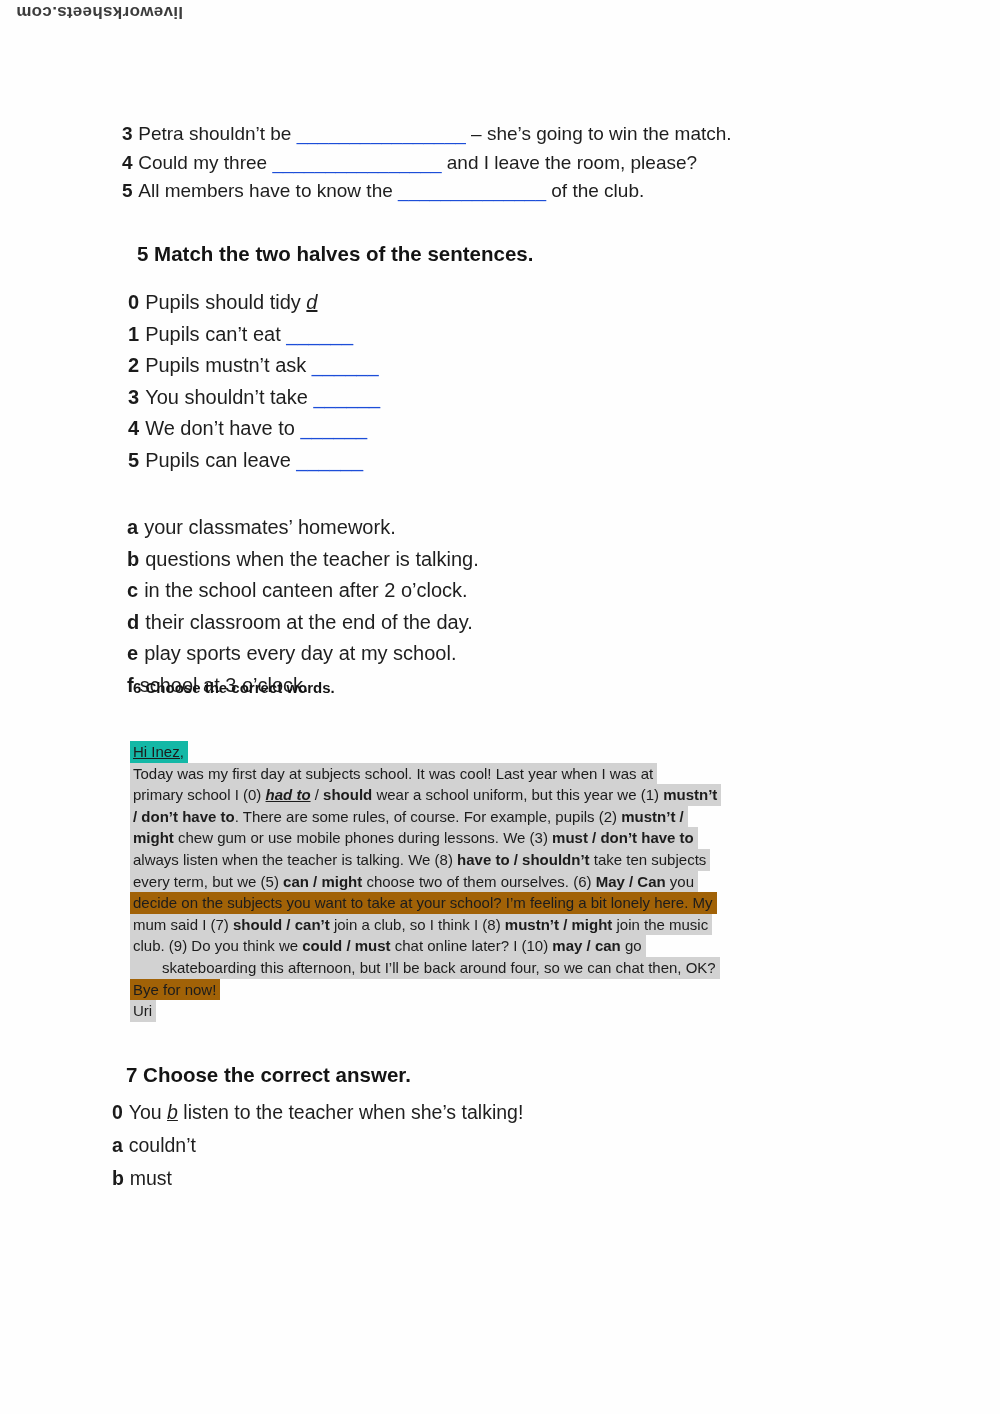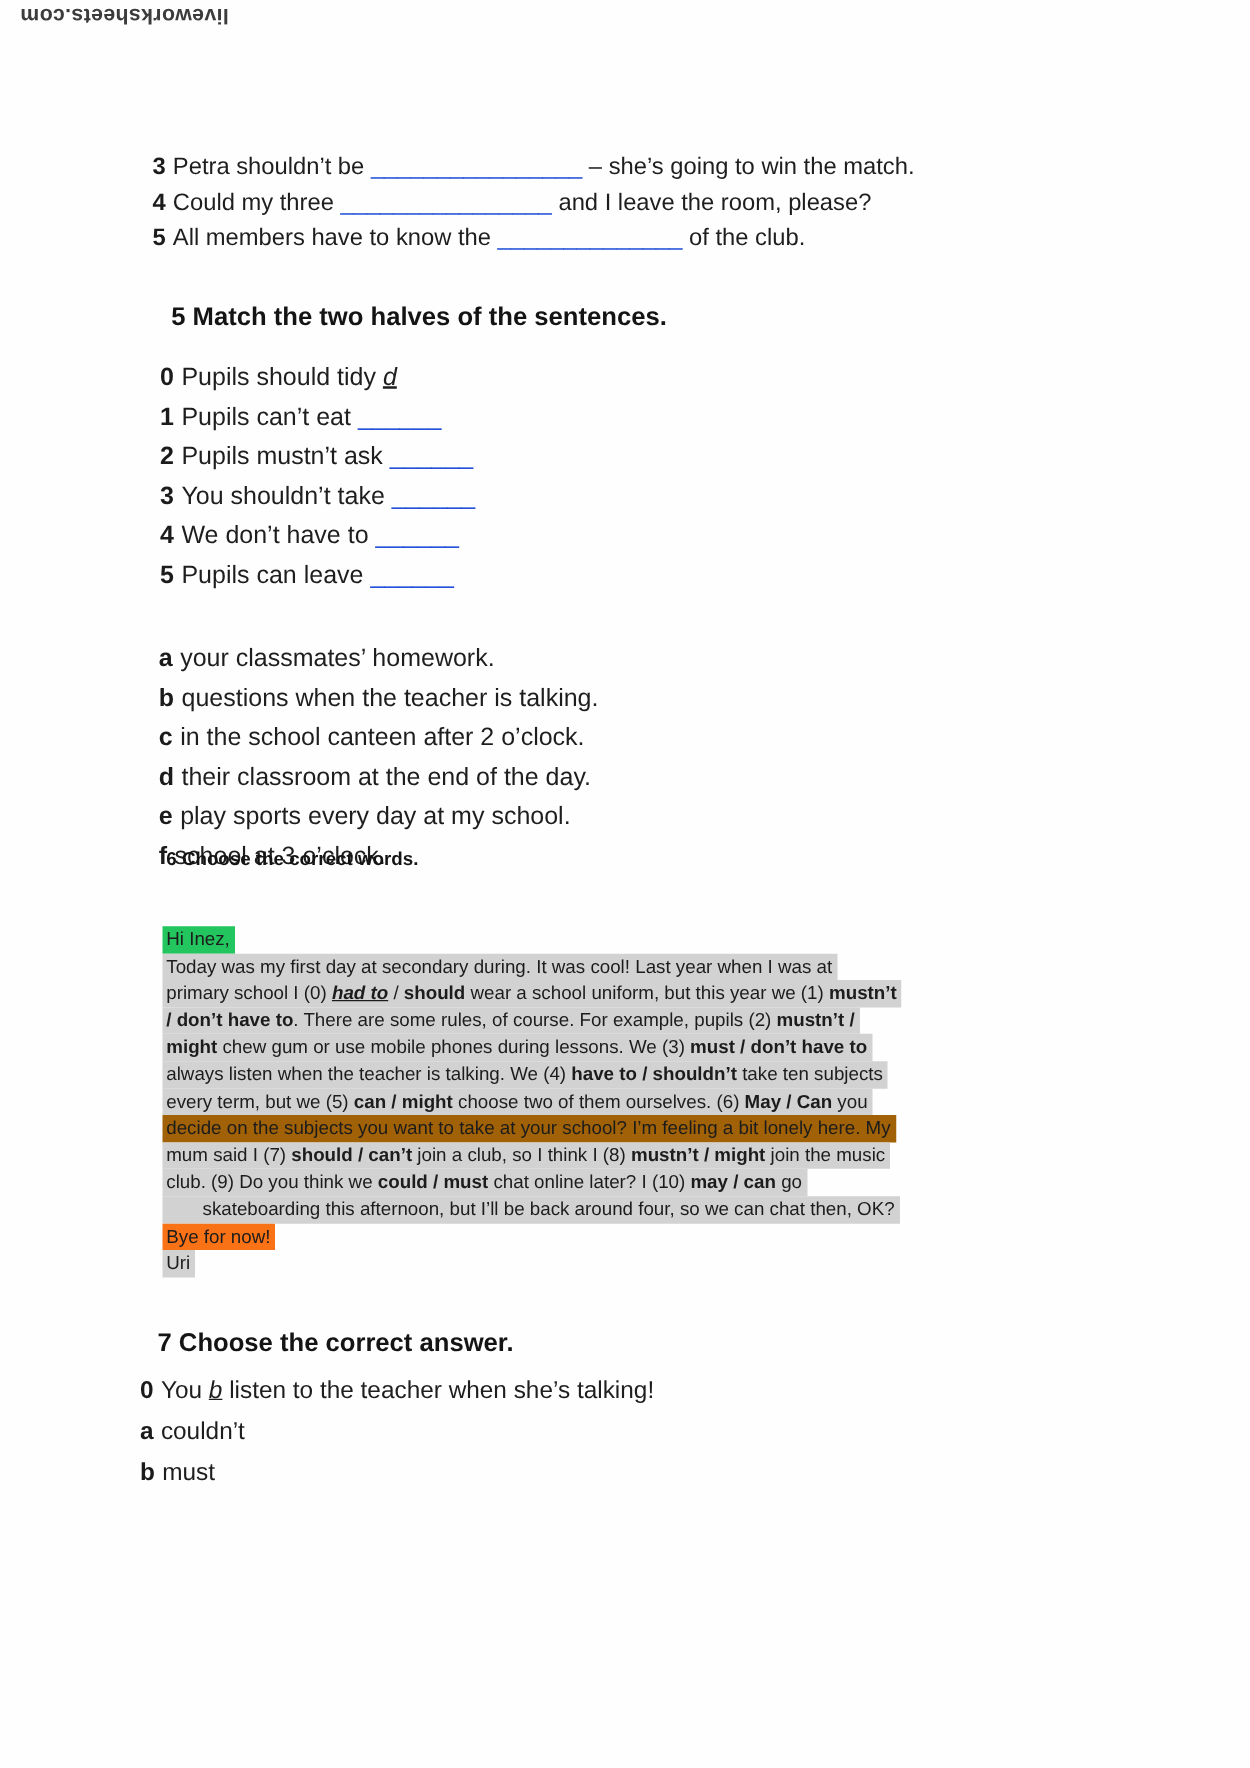--- a/index.html
+++ b/index.html
@@ -59,32 +59,32 @@
     <div class="row"><span class="num">a</span><span>your classmates’ homework.</span></div>
     <div class="row"><span class="num">b</span><span>questions when the teacher is talking.</span></div>
     <div class="row"><span class="num">c</span><span>in the school canteen after 2 o’clock.</span></div>
     <div class="row"><span class="num">d</span><span>their classroom at the end of the day.</span></div>
     <div class="row"><span class="num">e</span><span>play sports every day at my school.</span></div>
     <div class="row"><span class="num">f</span><span>school at 3 o’clock.</span></div>
   </section>
 
   <h3 class="heading heading-6">6 Choose the correct words.</h3>
   <section class="letter">
-      <div class="letter-line"><span class="hl" style="background: #22c55e;"><span>Hi Inez,</span></span></div>
-      <div class="letter-line"><span class="hl" style="background: rgb(210, 210, 210);"><span>Today was my first day at secondary during. It was cool! Last year when I was at</span></span></div>
+      <div class="letter-line"><span class="hl" style="background: #14b8a6; text-decoration: underline;"><span>Hi Inez,</span></span></div>
+      <div class="letter-line"><span class="hl" style="background: rgb(210, 210, 210);"><span>Today was my first day at subjects school. It was cool! Last year when I was at</span></span></div>
       <div class="letter-line"><span class="hl" style="background: rgb(210, 210, 210);"><span>primary school I (0) </span><span class="b i u">had to</span><span> / </span><span class="b">should</span><span> wear a school uniform, but this year we (1) </span><span class="b">mustn’t</span></span></div>
       <div class="letter-line"><span class="hl" style="background: rgb(210, 210, 210);"><span class="b">/ don’t have to</span><span>. There are some rules, of course. For example, pupils (2) </span><span class="b">mustn’t /</span></span></div>
       <div class="letter-line"><span class="hl" style="background: rgb(210, 210, 210);"><span class="b">might</span><span> chew gum or use mobile phones during lessons. We (3) </span><span class="b">must / don’t have to</span></span></div>
-      <div class="letter-line"><span class="hl" style="background: rgb(210, 210, 210);"><span>always listen when the teacher is talking. We (4) </span><span class="b">have to / shouldn’t</span><span> take ten subjects</span></span></div>
+      <div class="letter-line"><span class="hl" style="background: rgb(210, 210, 210);"><span>always listen when the teacher is talking. We (8) </span><span class="b">have to / shouldn’t</span><span> take ten subjects</span></span></div>
       <div class="letter-line"><span class="hl" style="background: rgb(210, 210, 210);"><span>every term, but we (5) </span><span class="b">can / might</span><span> choose two of them ourselves. (6) </span><span class="b">May / Can</span><span> you</span></span></div>
       <div class="letter-line"><span class="hl" style="background: #a16207;"><span>decide on the subjects you want to take at your school? I’m feeling a bit lonely here. My</span></span></div>
       <div class="letter-line"><span class="hl" style="background: rgb(210, 210, 210);"><span>mum said I (7) </span><span class="b">should / can’t</span><span> join a club, so I think I (8) </span><span class="b">mustn’t / might</span><span> join the music</span></span></div>
       <div class="letter-line"><span class="hl" style="background: rgb(210, 210, 210);"><span>club. (9) Do you think we </span><span class="b">could / must</span><span> chat online later? I (10) </span><span class="b">may / can</span><span> go</span></span></div>
       <div class="letter-line"><span class="hl" style="background: rgb(210, 210, 210); padding-left: 32px;"><span>skateboarding this afternoon, but I’ll be back around four, so we can chat then, OK?</span></span></div>
-      <div class="letter-line"><span class="hl" style="background: #f97316;"><span>Bye for now!</span></span></div>
+      <div class="letter-line"><span class="hl" style="background: #a16207;"><span>Bye for now!</span></span></div>
       <div class="letter-line"><span class="hl" style="background: rgb(210, 210, 210);"><span>Uri</span></span></div>
     </section>
 
   <h2 class="heading heading-7">7 Choose the correct answer.</h2>
   <section class="quiz">
     <div class="row"><span class="num">0</span><span>You </span><span class="answer">b</span><span> listen to the teacher when she’s talking!</span></div>
     <div class="row"><span class="num">a</span><span>couldn’t</span></div>
     <div class="row"><span class="num">b</span><span>must</span></div>
   </section>
 

